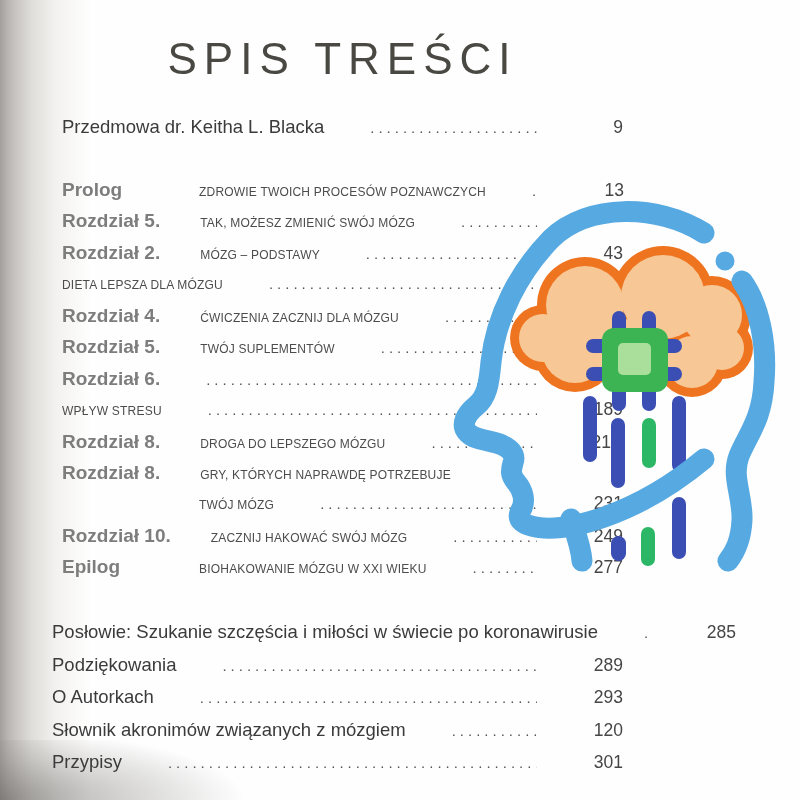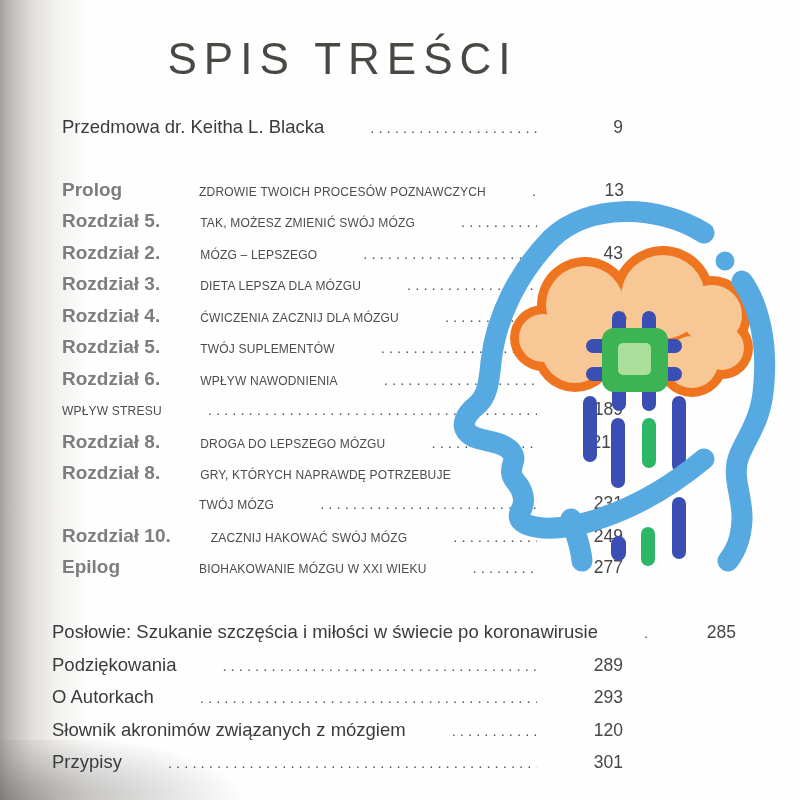--- a/index.html
+++ b/index.html
@@ -76,45 +76,43 @@
       <span class="page">13</span>
     </div>
     <div class="row">
       <span class="lbl">Rozdział 5.</span>
       <span class="ttl">TAK, MOŻESZ ZMIENIĆ SWÓJ MÓZG</span>
       <span class="dots">..............................................................................................................</span>
       <span class="page"></span>
     </div>
     <div class="row">
       <span class="lbl">Rozdział 2.</span>
-      <span class="ttl">MÓZG – LEPSZEGO</span>
+      <span class="ttl">MÓZG – PODSTAWY</span>
       <span class="dots">..............................................................................................................</span>
       <span class="page">43</span>
     </div>
     <div class="row">
-      <span class="lbl">Rozdział 3.</span>
       <span class="ttl">DIETA LEPSZA DLA MÓZGU</span>
       <span class="dots">..............................................................................................................</span>
       <span class="page"></span>
     </div>
     <div class="row">
       <span class="lbl">Rozdział 4.</span>
       <span class="ttl">ĆWICZENIA ZACZNIJ DLA MÓZGU</span>
       <span class="dots">..............................................................................................................</span>
       <span class="page"></span>
     </div>
     <div class="row">
       <span class="lbl">Rozdział 5.</span>
       <span class="ttl">TWÓJ SUPLEMENTÓW</span>
       <span class="dots">..............................................................................................................</span>
       <span class="page"></span>
     </div>
     <div class="row">
       <span class="lbl">Rozdział 6.</span>
-      <span class="ttl">WPŁYW NAWODNIENIA</span>
       <span class="dots">..............................................................................................................</span>
       <span class="page"></span>
     </div>
     <div class="row">
       <span class="ttl">WPŁYW STRESU</span>
       <span class="dots">..............................................................................................................</span>
       <span class="page">189</span>
     </div>
     <div class="row">
       <span class="lbl">Rozdział 8.</span>

